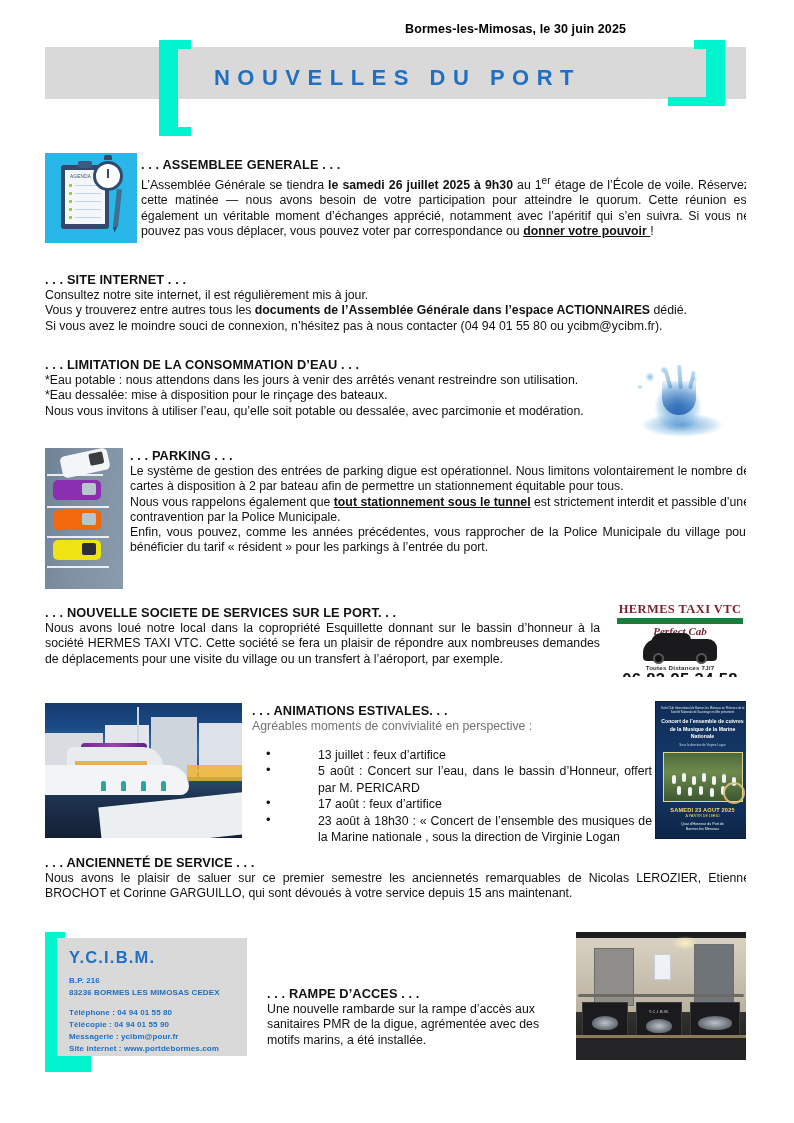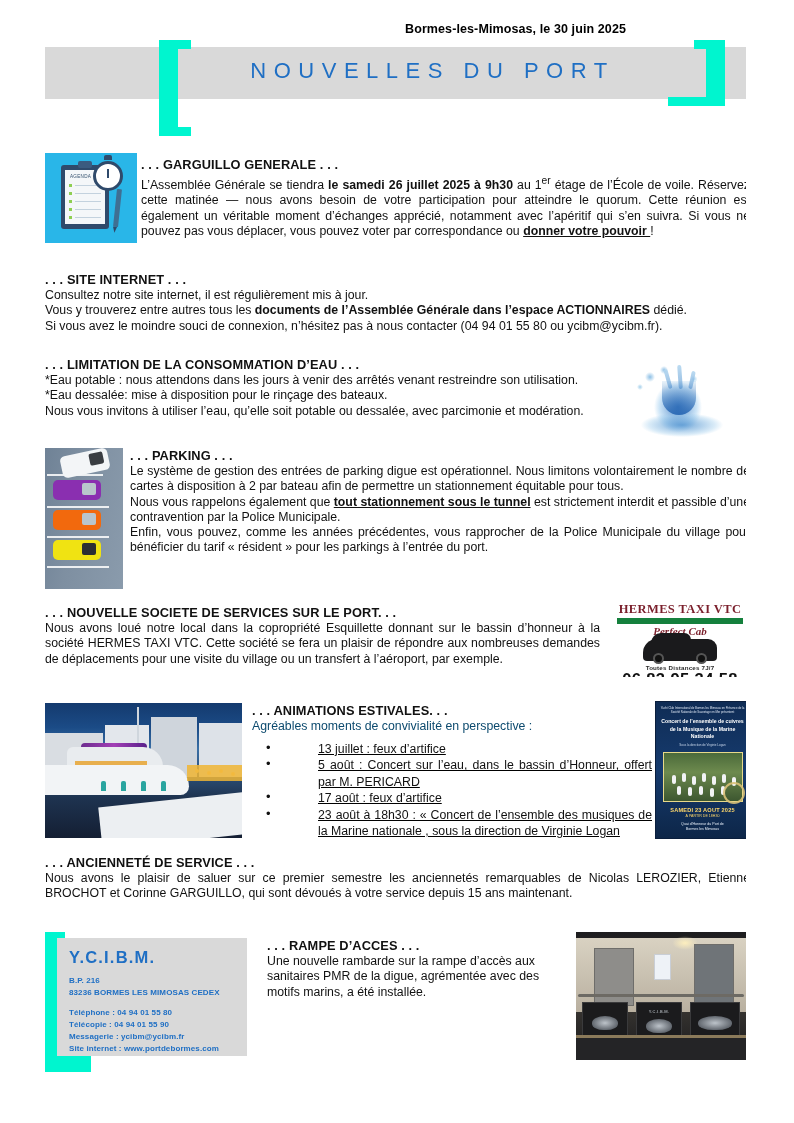--- a/index.html
+++ b/index.html
@@ -42,28 +42,27 @@
   .brk-l-top  { left: 159px; top: 40px;  width: 32px;  height: 9px;  }
   .brk-l-bot  { left: 159px; top: 127px; width: 32px;  height: 9px;  }
   
   .brk-r-stem { left: 706px; top: 40px;  width: 19px;  height: 66px; }
   .brk-r-top  { left: 694px; top: 40px;  width: 31px;  height: 9px;  }
   .brk-r-bot  { left: 668px; top: 97px;  width: 57px;  height: 9px;  }
 
   .banner-title {
     position: absolute;
     left: 45px;
-    top: 58px;
+    top: 65px;
     width: 705px;
     text-align: center;
     font-size: 22px;
-    font-weight: normal;
+    font-weight: bold;
     letter-spacing: 7.5px;
     color: #1f6fc4;
-    margin-left: 35px;
   }
 
   
   .sec-title {
     font-size: 12.8px;
     font-weight: bold;
     color: #111;
     letter-spacing: 0.1px;
     margin-bottom: 1px;
     white-space: nowrap;
@@ -240,22 +239,22 @@
   }
   .boat-fore {
     position:absolute; left:55px; top:96px; width:160px; height:42px;
     background:#eceff2; transform: rotate(-6deg);
   }
   .mast { position:absolute; left:92px; top:4px; width:2px; height:44px; background:#cfd6dd; }
   .quaylight { position:absolute; width:4px; height:4px; border-radius:50%; background:#ffd27a; }
   .bollard { position:absolute; width:5px; height:10px; background:#2aa5a0; border-radius:2px 2px 0 0; }
 
   #sec-anim .txtwrap { position: absolute; left: 207px; top: 0; width: 400px; }
-  .anim-intro { font-size: 12.3px; color: #0c4a6e; margin-bottom: 8px; }
-  ul.anim-list { list-style: none; margin: 0; padding: 0; text-decoration: underline; }
+  .anim-intro { font-size: 12.3px; color: #737373; margin-bottom: 14px; }
+  ul.anim-list { list-style: none; margin: 0; padding: 0; }
   ul.anim-list li {
     position: relative; padding-left: 66px;
     font-size: 12.3px; line-height: 16.4px; color: #111; text-align: justify;
   }
   ul.anim-list li:before {
     content: "\2022"; position: absolute; left: 14px; top: -1px; font-size: 13px; color: #111;
   }
 
   .poster {
     position: absolute; right: 0; top: -2px;
@@ -290,21 +289,21 @@
   .foot-teal-l { position:absolute; left:45px; top:932px; width:20px; height:140px; background:#00f5cf; }
   .foot-teal-b { position:absolute; left:45px; top:1053px; width:46px; height:19px; background:#00f5cf; }
   .foot-card {
     position:absolute; left:57px; top:938px; width:190px; height:118px;
     background:#d9d9d9; padding:10px 12px;
   }
   .yc-name { font-size:16.5px; font-weight:bold; color:#1f6fc4; letter-spacing:1.2px; margin-bottom:8px; }
   .yc-line { font-size:8px; font-weight:bold; color:#1f6fc4; line-height:12px; letter-spacing:.1px; }
   .yc-gap { height:8px; }
 
-  #sec-rampe { position:absolute; left:267px; top:938px; width:295px; }
+  #sec-rampe { position:absolute; left:267px; top:986px; width:295px; }
   .rampe-img {
     position:absolute; left:576px; top:932px; width:170px; height:128px;
     background: linear-gradient(180deg,#1c1c1e 0%,#2b2a28 18%,#3a3733 55%,#1a1a1c 100%);
     overflow:hidden;
   }
   .rampe-img .wall {
     position:absolute; left:0; top:6px; width:170px; height:74px;
     background: linear-gradient(180deg,#d9d2c2 0%,#b9b0a0 100%);
   }
   .rampe-img .door {
@@ -383,21 +382,21 @@
               <i></i>
               <s></s>
             </div>
         </div>
       </div>
       <div class="ag-watch-top"></div>
       <div class="ag-watch"></div>
       <div class="ag-pen"></div>
     </div>
     <div class="ag-text">
-      <div class="sec-title">. . . GARGUILLO GENERALE . . .</div>
+      <div class="sec-title">. . . ASSEMBLEE GENERALE . . .</div>
       <div class="body-txt just"><span>L’Assemblée Générale se tiendra </span><b>le samedi 26 juillet 2025 à 9h30</b><span> au 1</span><sup>er</sup><span> étage de l’École de voile. Réservez cette matinée — nous avons besoin de votre participation pour atteindre le quorum. Cette réunion est également un véritable moment d’échanges apprécié, notamment avec l’apéritif qui s’en suivra. Si vous ne pouvez pas vous déplacer, vous pouvez voter par correspondance ou </span><b><u>donner votre pouvoir </u></b><span>!</span></div>
     </div>
   </div>
 
   <div id="sec-site">
     <div class="sec-title">. . . SITE INTERNET . . .</div>
     <div class="body-txt">Consultez notre site internet, il est régulièrement mis à jour.</div>
     <div class="body-txt"><span>Vous y trouverez entre autres tous les </span><b>documents de l’Assemblée Générale dans l’espace ACTIONNAIRES</b><span> dédié.</span></div>
     <div class="body-txt">Si vous avez le moindre souci de connexion, n’hésitez pas à nous contacter (04 94 01 55 80 ou ycibm@ycibm.fr).</div>
   </div>
@@ -538,21 +537,21 @@
 
   <div class="foot-teal-l"></div>
   <div class="foot-teal-b"></div>
   <div class="foot-card">
     <div class="yc-name">Y.C.I.B.M.</div>
     <div class="yc-line">B.P. 216</div>
     <div class="yc-line">83236 BORMES LES MIMOSAS CEDEX</div>
     <div class="yc-gap"></div>
     <div class="yc-line">Téléphone : 04 94 01 55 80</div>
     <div class="yc-line">Télécopie : 04 94 01 55 90</div>
-    <div class="yc-line">Messagerie : ycibm@ycibm.fr</div>
+    <div class="yc-line">Messagerie : ycibm@pour.fr</div>
     <div class="yc-line">Site internet : www.portdebormes.com</div>
   </div>
 
   <div id="sec-rampe">
     <div class="sec-title">. . . RAMPE D’ACCES . . .</div>
     <div class="body-txt">Une nouvelle rambarde sur la rampe d’accès aux sanitaires PMR de la digue, agrémentée avec des motifs marins, a été installée.</div>
   </div>
 
   <div class="rampe-img">
     <div class="wall"></div>

